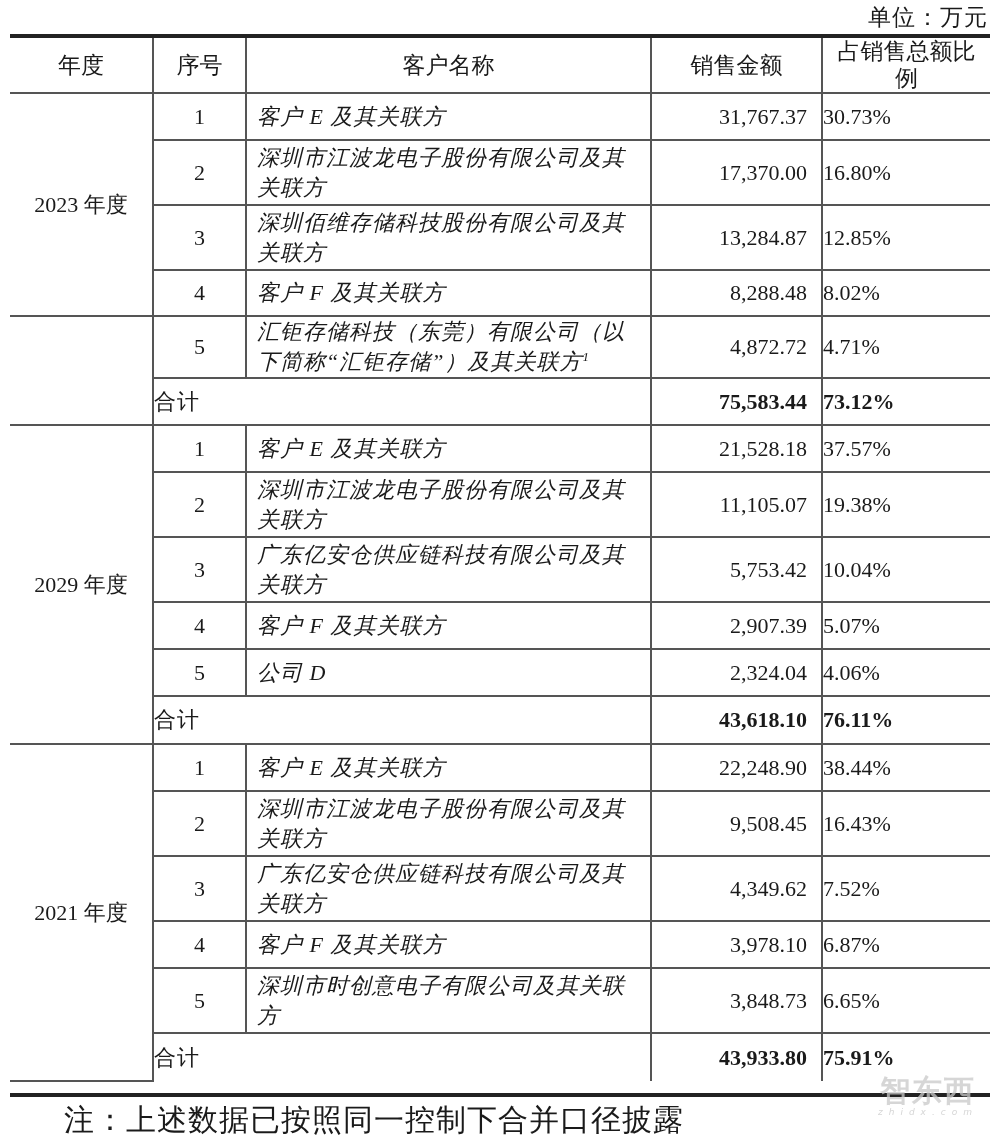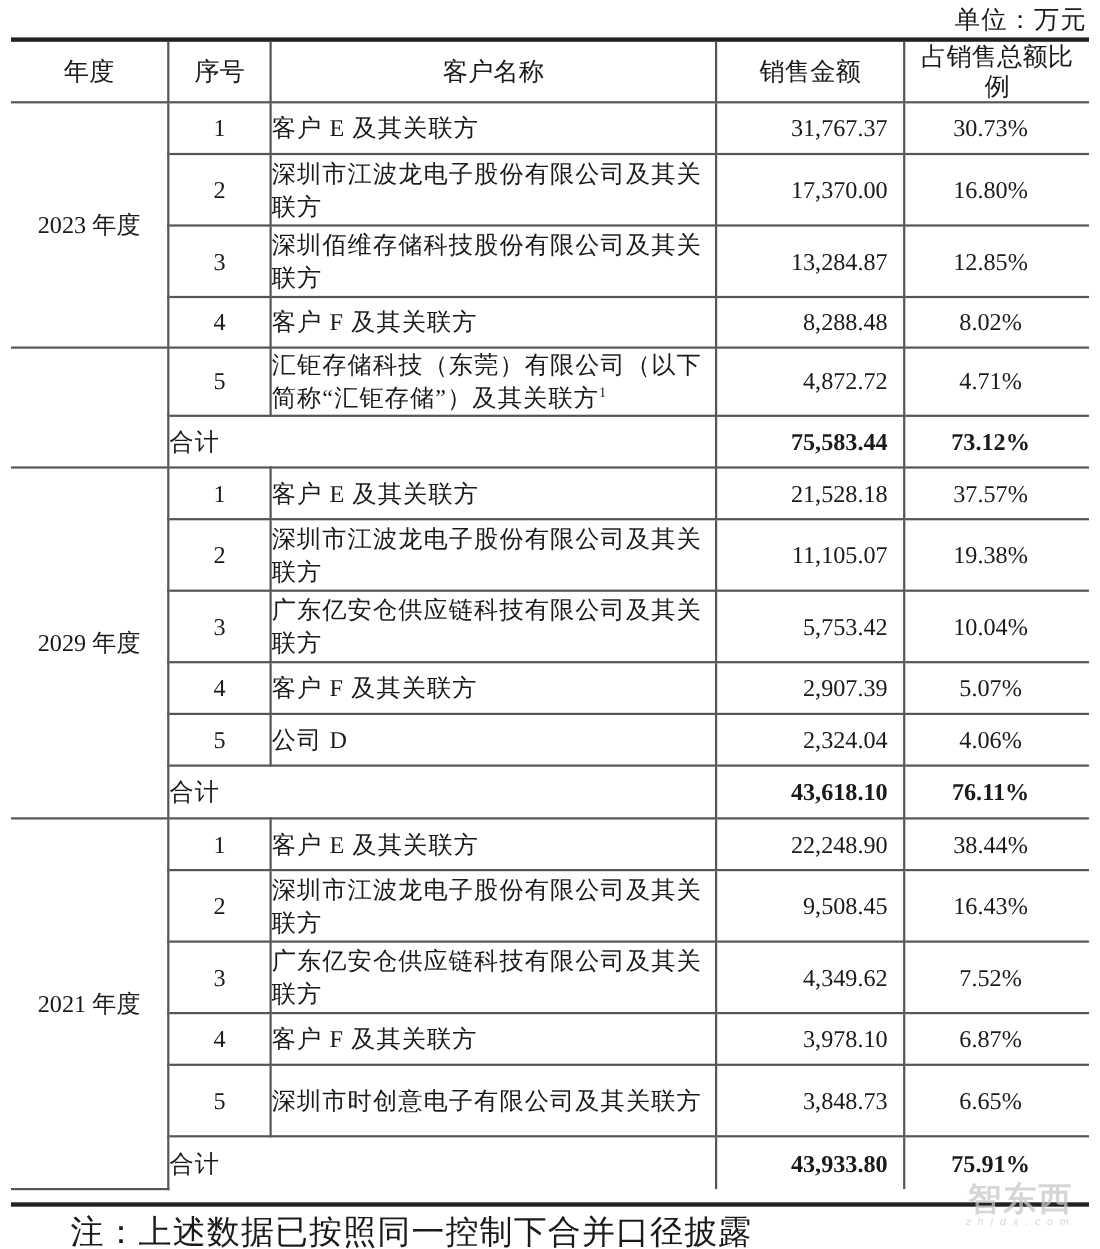--- a/index.html
+++ b/index.html
@@ -30,23 +30,23 @@
     padding: 0;
     font-weight: normal;
   }
   tr.first td, tr.first th { border-top: none; }
   tr.last td { border-bottom: none; }
   td:first-child, th:first-child { border-left: none; }
   td:last-child, th:last-child { border-right: none; }
   th { text-align: center; font-size: 23px; line-height: 27px; }
   .c-year { text-align: center; }
   .c-no { text-align: center; }
-  .c-name { text-align: left; padding-right: 8px; line-height: 30px; letter-spacing: 1px; }
+  .c-name { text-align: left; padding-left: 10px; padding-right: 8px; line-height: 30px; letter-spacing: 1px; font-style: italic; }
   .c-amt { text-align: right; padding-right: 14px; }
-  .c-pct { text-align: center; padding-right: 12px; }
+  .c-pct { text-align: left; padding-right: 12px; }
   .bold { font-weight: bold; }
   .total-label { letter-spacing: 1px; }
   sup { font-size: 13px; vertical-align: super; line-height: 0; }
   .note {
     position: absolute; left: 64px; top: 1100px;
     font-size: 30px; letter-spacing: 1px;
   }
   .watermark {
     position: absolute; left: 866px; top: 1076px; width: 124px; height: 52px;
     color: rgba(200,200,200,0.75); text-align: center;

